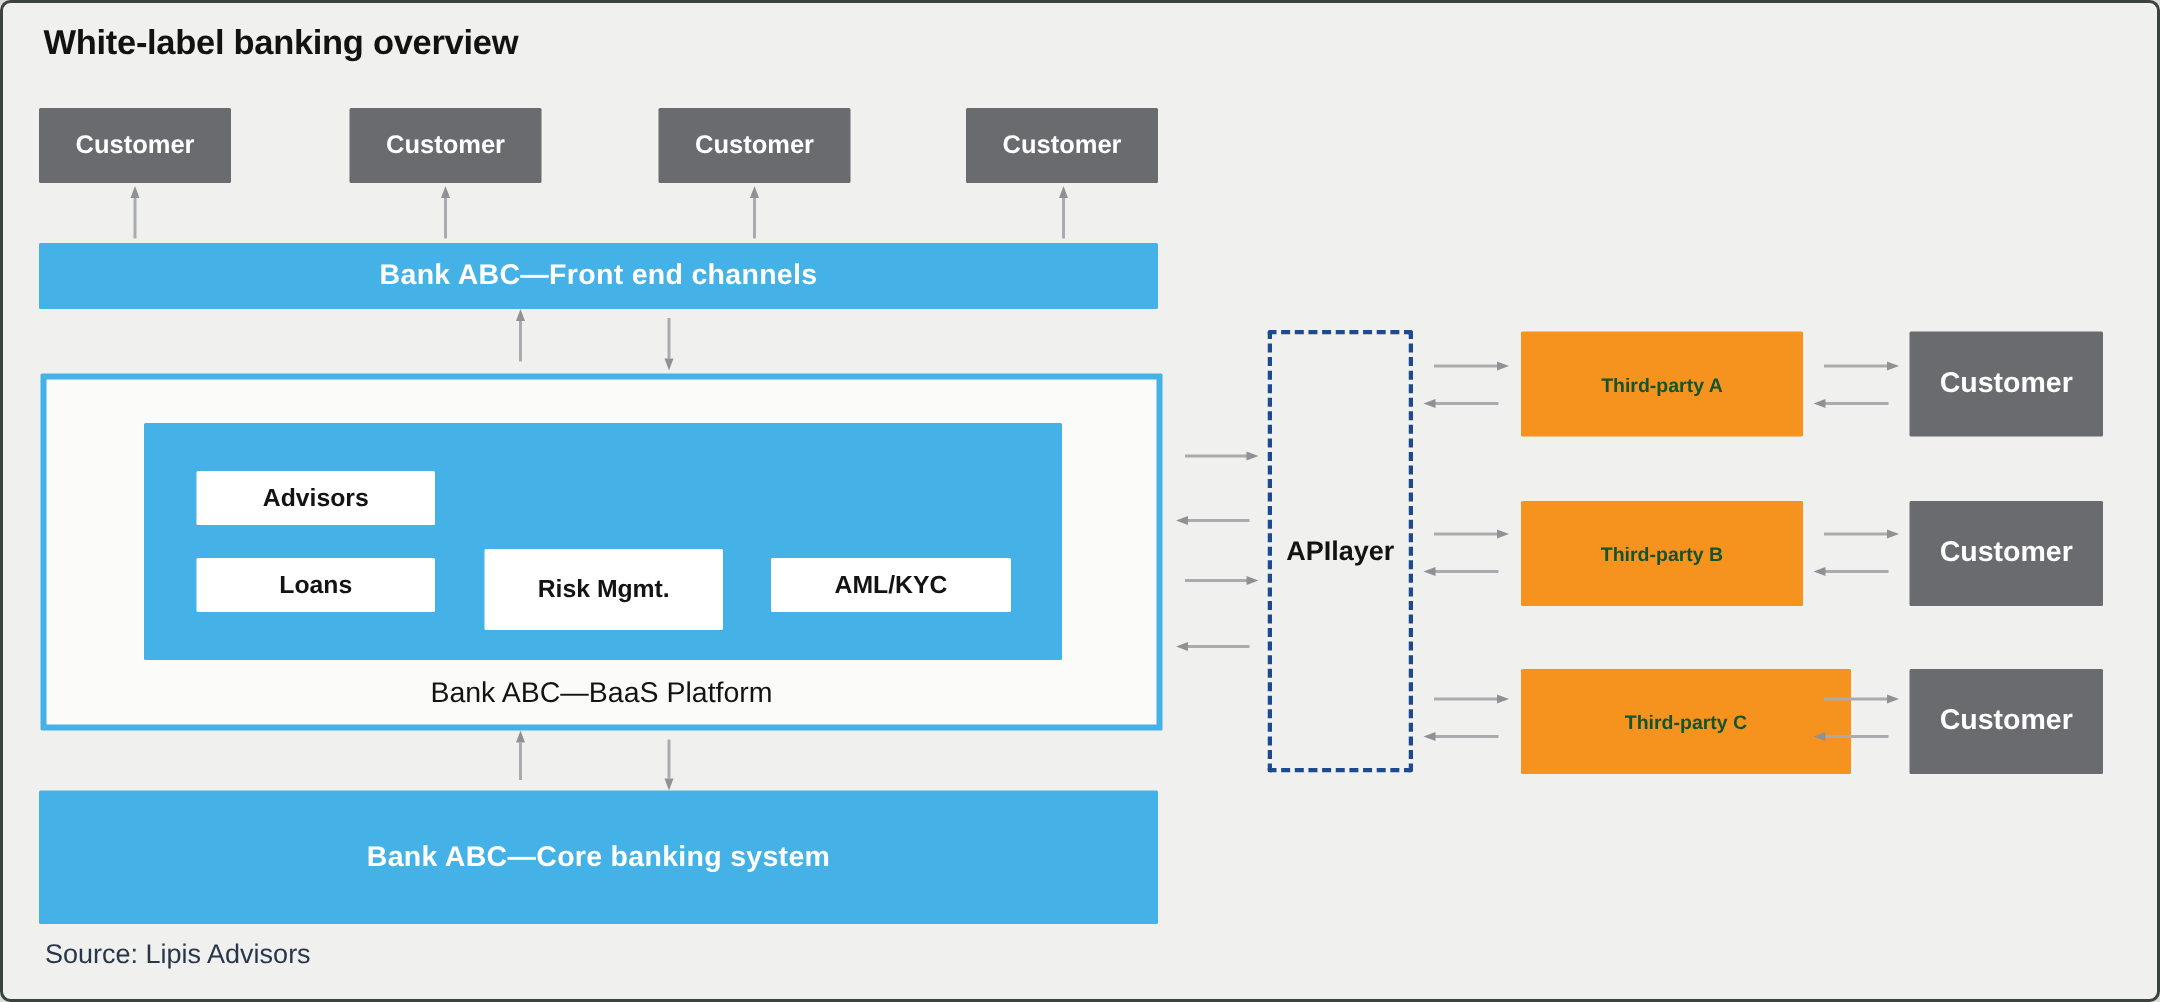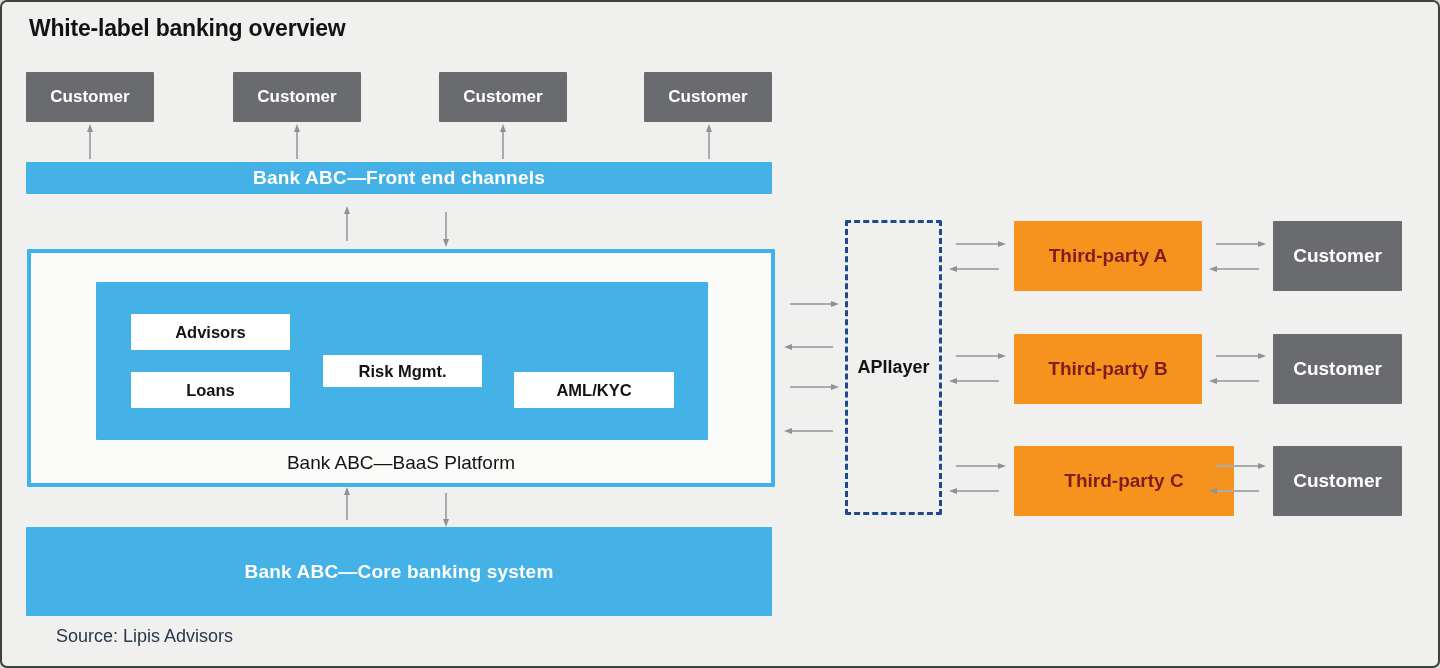--- a/index.html
+++ b/index.html
@@ -12,36 +12,36 @@
     position:absolute;left:27px;top:13px;font-size:23px;font-weight:700;
     color:#121212;letter-spacing:-0.2px;
   }
   .box{
     position:absolute;display:flex;align-items:center;justify-content:center;
     font-weight:700;text-align:right;border-radius:1px;
   }
   .gray{background:#6A6B6E;color:#FFFFFF;font-size:17px;}
   .gray.big{font-size:19px;}
   .bluebar{background:#45B2E7;color:#FFFFFF;font-size:19px;letter-spacing:0.2px;}
-  .orange{background:#F6921E;color:#7f1d1d;font-size:19px;}
+  .orange{background:#F6921E;color:#14532d;font-size:13px;}
   .platform-outer{
     position:absolute;box-sizing:border-box;border:4px solid #45B2E7;
     background:#FBFBFA;border-radius:1px;
   }
   .platform-inner{position:absolute;background:#45B2E7;border-radius:1px;}
   .chip{background:#FFFFFF;color:#131313;font-size:16.5px;}
   .baas-label{
     position:absolute;text-align:center;font-size:19px;font-weight:400;color:#131313;
   }
   .api-box{
     position:absolute;box-sizing:border-box;border:3px dashed #1D4A8F;border-radius:2px;
     display:flex;flex-direction:row;align-items:center;justify-content:center;
     color:#131313;font-size:18px;font-weight:700;line-height:25px;
   }
-  .source{position:absolute;left:28px;top:624px;font-size:18px;color:#29374A;margin-left:26px;}
+  .source{position:absolute;left:28px;top:624px;font-size:18px;color:#29374A;}
   
   .ah{position:absolute;height:1.5px;background:#A9ABAE;}
   .ah::after{
     content:"";position:absolute;top:50%;transform:translateY(-50%);
     width:0;height:0;border-top:3.5px solid transparent;border-bottom:3.5px solid transparent;
   }
   .ah.right::after{right:-7px;border-left:8px solid #8F9194;}
   .ah.left::after{left:-7px;border-right:8px solid #8F9194;}
   .av{position:absolute;width:1.5px;background:#A9ABAE;}
   .av::after{
@@ -61,31 +61,31 @@
   <div class="box gray" style="left:24px;top:70px;width:128px;height:50px">Customer</div>
   <div class="box gray" style="left:231px;top:70px;width:128px;height:50px">Customer</div>
   <div class="box gray" style="left:437px;top:70px;width:128px;height:50px">Customer</div>
   <div class="box gray" style="left:642px;top:70px;width:128px;height:50px">Customer</div>
 
   <div class="av up" style="left:87px;top:130px;height:27px"></div>
   <div class="av up" style="left:294px;top:130px;height:27px"></div>
   <div class="av up" style="left:500px;top:130px;height:27px"></div>
   <div class="av up" style="left:706px;top:130px;height:27px"></div>
 
-  <div class="box bluebar" style="left:24px;top:160px;width:746px;height:32px">Bank ABC—Front end channels</div>
+  <div class="box bluebar" style="left:24px;top:160px;width:746px;height:44px">Bank ABC—Front end channels</div>
 
   <div class="av up" style="left:344px;top:212px;height:27px"></div>
   <div class="av down" style="left:443px;top:210px;height:27px"></div>
 
   <div class="platform-outer" style="left:25px;top:247px;width:748px;height:238px"></div>
   <div class="platform-inner" style="left:94px;top:280px;width:612px;height:158px"></div>
 
   <div class="box chip" style="left:129px;top:312px;width:159px;height:36px">Advisors</div>
   <div class="box chip" style="left:129px;top:370px;width:159px;height:36px">Loans</div>
-  <div class="box chip" style="left:321px;top:353px;width:159px;height:32px">Risk Mgmt.</div>
+  <div class="box chip" style="left:321px;top:364px;width:159px;height:54px">Risk Mgmt.</div>
   <div class="box chip" style="left:512px;top:370px;width:160px;height:36px">AML/KYC</div>
 
   <div class="baas-label" style="left:25px;top:450px;width:748px">Bank ABC—BaaS Platform</div>
 
   <div class="av up" style="left:344px;top:493px;height:25px"></div>
   <div class="av down" style="left:443px;top:491px;height:26px"></div>
 
   <div class="box bluebar" style="left:24px;top:525px;width:746px;height:89px">Bank ABC—Core banking system</div>
 
   <div class="source">Source: Lipis Advisors</div>

